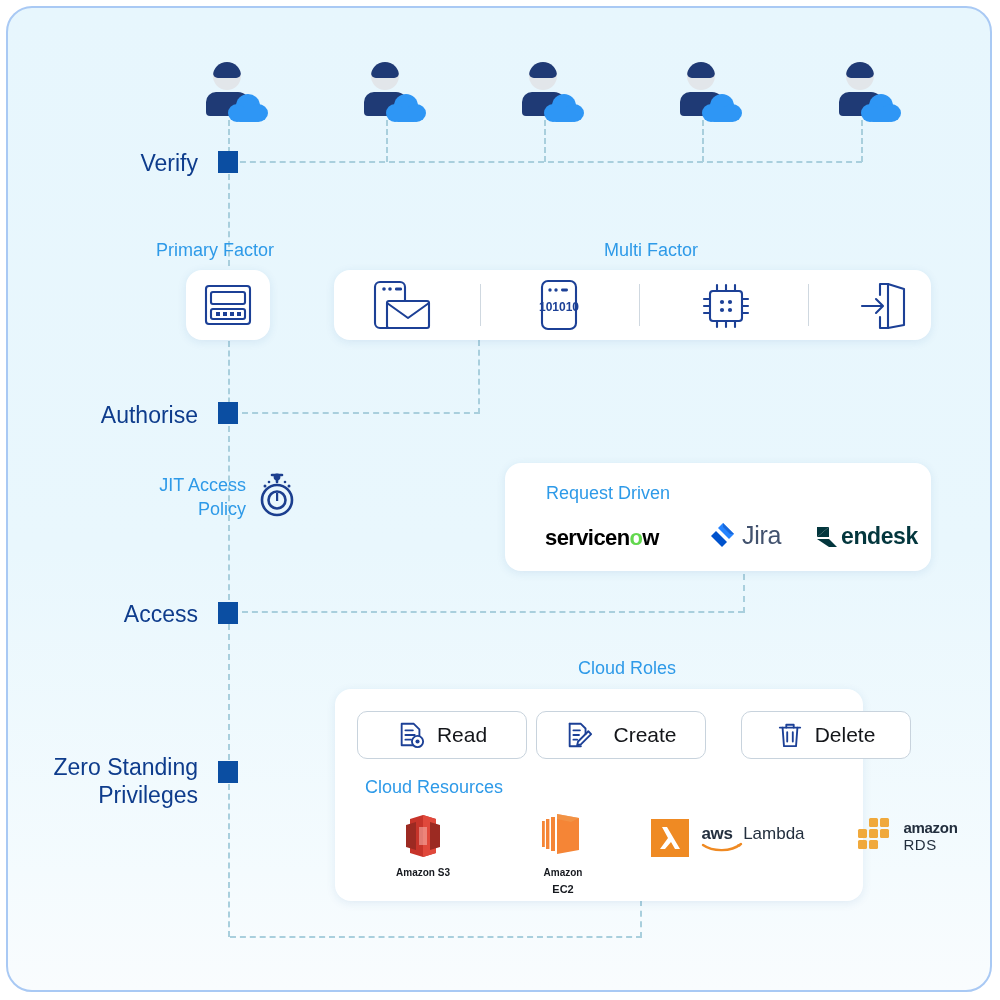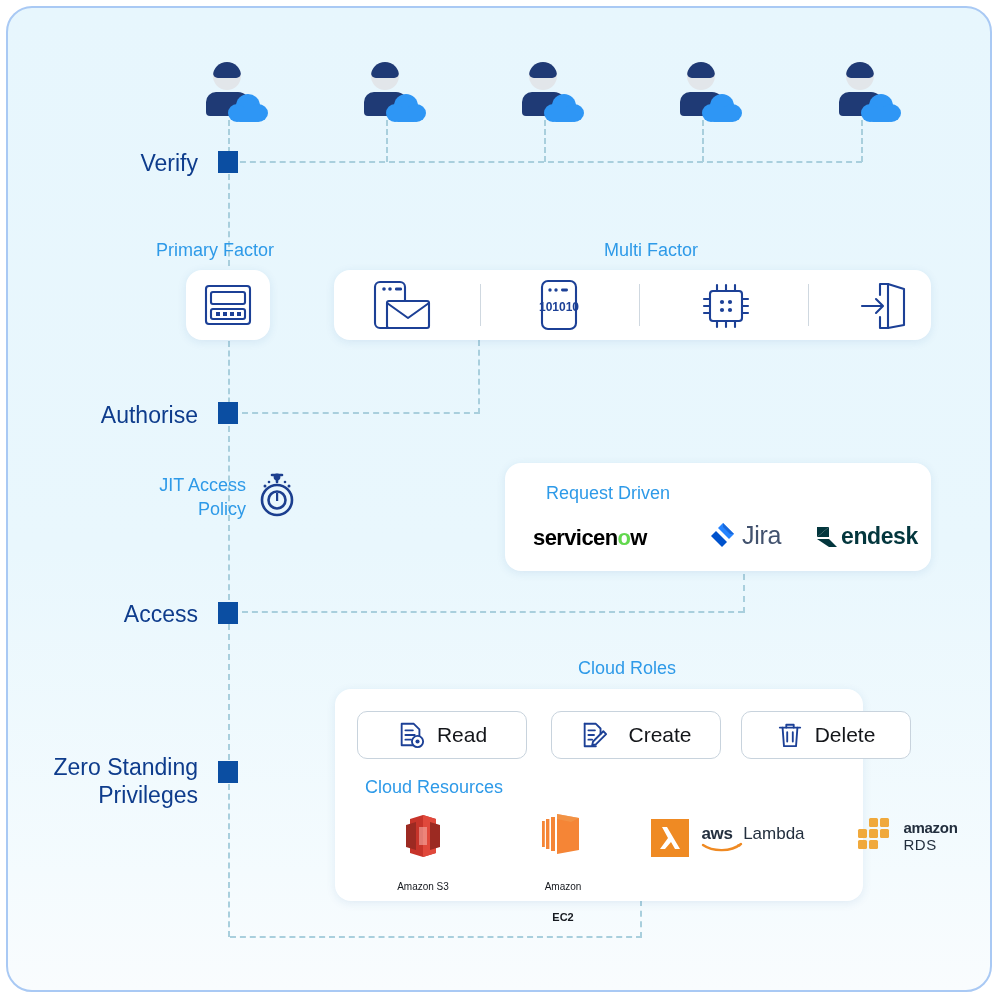--- a/index.html
+++ b/index.html
@@ -47,21 +47,21 @@
 
   .icon-nav{stroke:#1c4096;stroke-width:2.1;fill:none;stroke-linecap:round;stroke-linejoin:round;}
 
   
   .rolebtn{position:absolute;height:46px;background:#fff;border:1px solid #c8d3dd;border-radius:10px;
       display:flex;align-items:center;justify-content:center;gap:12px;}
   .rolebtn span{font-size:21px;color:#14161a;}
 
   
   .aws{position:absolute;text-align:center;}
-  .aws .cap{font-size:10px;color:#16191f;line-height:12px;margin-top:18px;}
+  .aws .cap{font-size:10px;color:#16191f;line-height:12px;margin-top:4px;font-weight:bold;}
   .aws .cap b{font-size:11px;}
 
   .sn-wrap{position:absolute;display:flex;align-items:center;}
   .sn{font-size:22px;font-weight:bold;color:#000;letter-spacing:-0.6px;}
   .sn .o{color:#62d84e;}
   .jira{font-size:25px;color:#42526e;letter-spacing:-0.3px;}
   .zd{font-size:23px;font-weight:bold;color:#03363d;letter-spacing:-0.4px;}
 </style>
 </head>
 <body>
@@ -271,21 +271,21 @@
             <circle cx="31" cy="12" r="1.3"></circle>
           <rect x="22" y="23" width="2.2" height="8"></rect>
         </g>
       </svg>
     </div>
 
 
     <div class="card" style="left:497px;top:455px;width:426px;height:108px;">
       <div class="sub-label" style="left:41px;top:18px;">Request Driven</div>
 
-      <div class="sn-wrap" style="left:28px;top:62px;text-align:right;">
+      <div class="sn-wrap" style="left:40px;top:62px;text-align:right;">
         <span class="sn"><span>servicen</span><span class="o">o</span><span>w</span></span>
       </div>
 
       <div class="sn-wrap" style="left:205px;top:58px;">
         <svg width="26" height="28" viewBox="0 0 26 28" style="margin-right:6px;">
           <path d="M13 1 L24 12 L19 17 L8 6 Z" fill="#2684ff"></path>
           <path d="M6 9 L17 20 L12 25 L1 14 Z" fill="#0052cc"></path>
           <path d="M13 1 L24 12 L20 12 L13 5 Z" fill="#1868db"></path>
         </svg>
         <span class="jira">Jira</span>
@@ -310,21 +310,21 @@
           <g stroke="#1c4096" stroke-width="2" fill="none" stroke-linecap="round" stroke-linejoin="round">
             <path d="M5 3 H18 L24 9 V26 H5 Z"></path>
             <path d="M9 10 H17 M9 15 H19 M9 20 H15"></path>
           </g>
           <circle cx="22" cy="22" r="6" fill="#fff" stroke="#1c4096" stroke-width="2"></circle>
           <circle cx="22" cy="22" r="2.2" fill="#1c4096"></circle>
         </svg>
         <span>Read</span>
       </div>
 
-      <div class="rolebtn" style="left:216px;top:22px;width:168px;gap:20px;">
+      <div class="rolebtn" style="left:201px;top:22px;width:168px;gap:20px;">
         <svg width="28" height="28" viewBox="0 0 30 30">
           <g stroke="#1c4096" stroke-width="2" fill="none" stroke-linecap="round" stroke-linejoin="round">
             <path d="M5 3 H17 L22 8 V14"></path>
             <path d="M5 3 V27 H17"></path>
             <path d="M9 10 H16 M9 15 H15 M9 20 H13"></path>
             <path d="M25 11 L28 14 L17 25 L13 26 L14 22 Z"></path>
           </g>
         </svg>
         <span>Create</span>
       </div>

